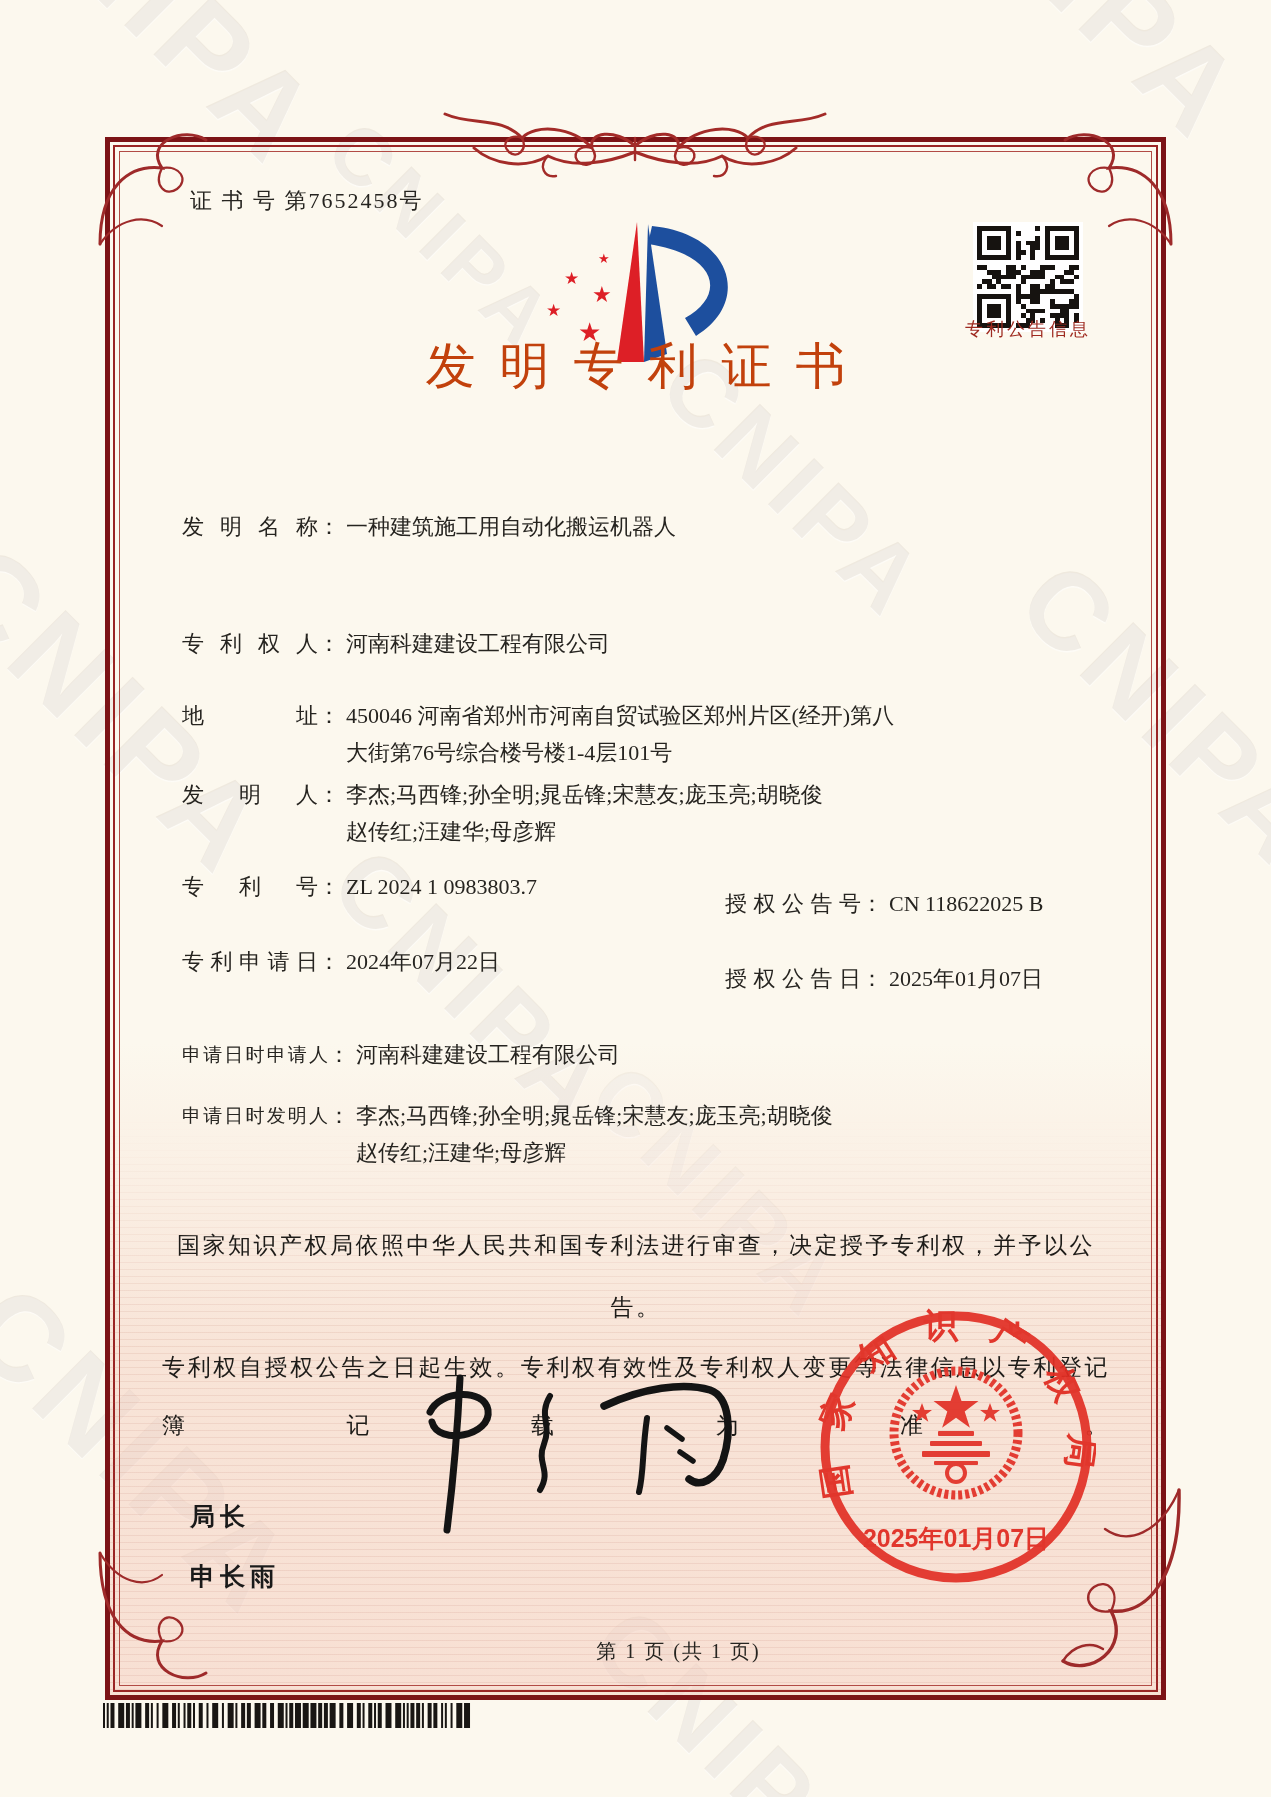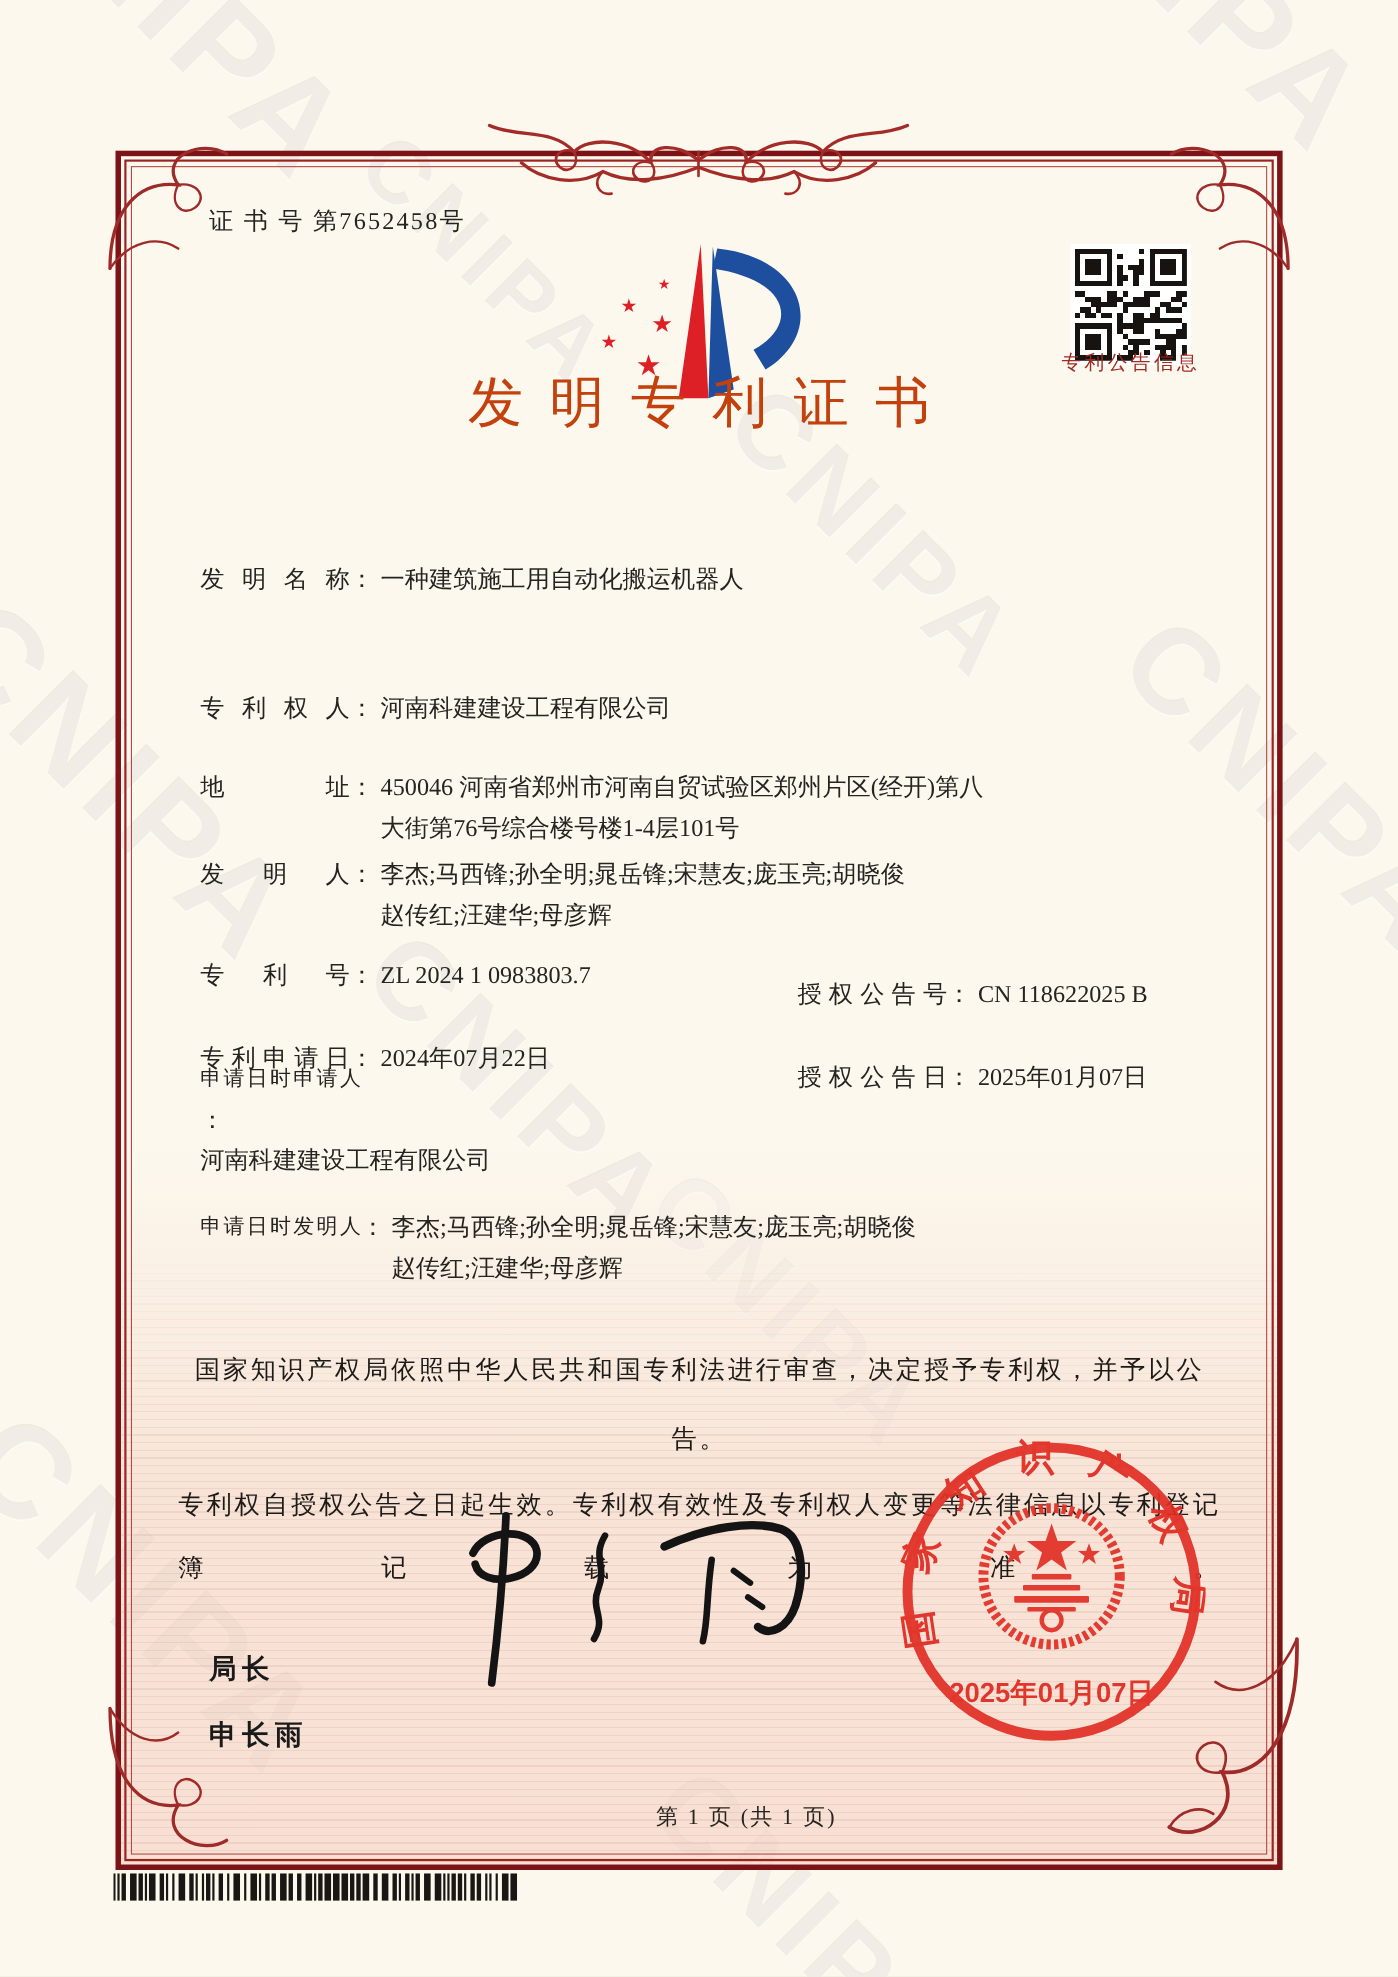--- a/index.html
+++ b/index.html
@@ -323,21 +323,21 @@
     <span class="flabel">专利申请日</span>
       <span class="colon">：</span>
     <span class="fvalue">2024年07月22日</span>
     <span class="rcol">
       <span class="flabel">授权公告日</span>
         <span class="colon">：</span>
       <span class="fvalue">2025年01月07日</span>
     </span>
   </div>
 
-  <div class="field-row" style="top:962px;flex-direction:column;">
+  <div class="field-row" style="top:1036px;">
     <span class="flabel wide">申请日时申请人</span>
       <span class="colon">：</span>
     <span class="fvalue">河南科建建设工程有限公司</span>
   </div>
 
   <div class="field-row" style="top:1097px;">
     <span class="flabel wide">申请日时发明人</span>
       <span class="colon">：</span>
     <span class="fvalue">
       <div>李杰;马西锋;孙全明;晁岳锋;宋慧友;庞玉亮;胡晓俊</div>

